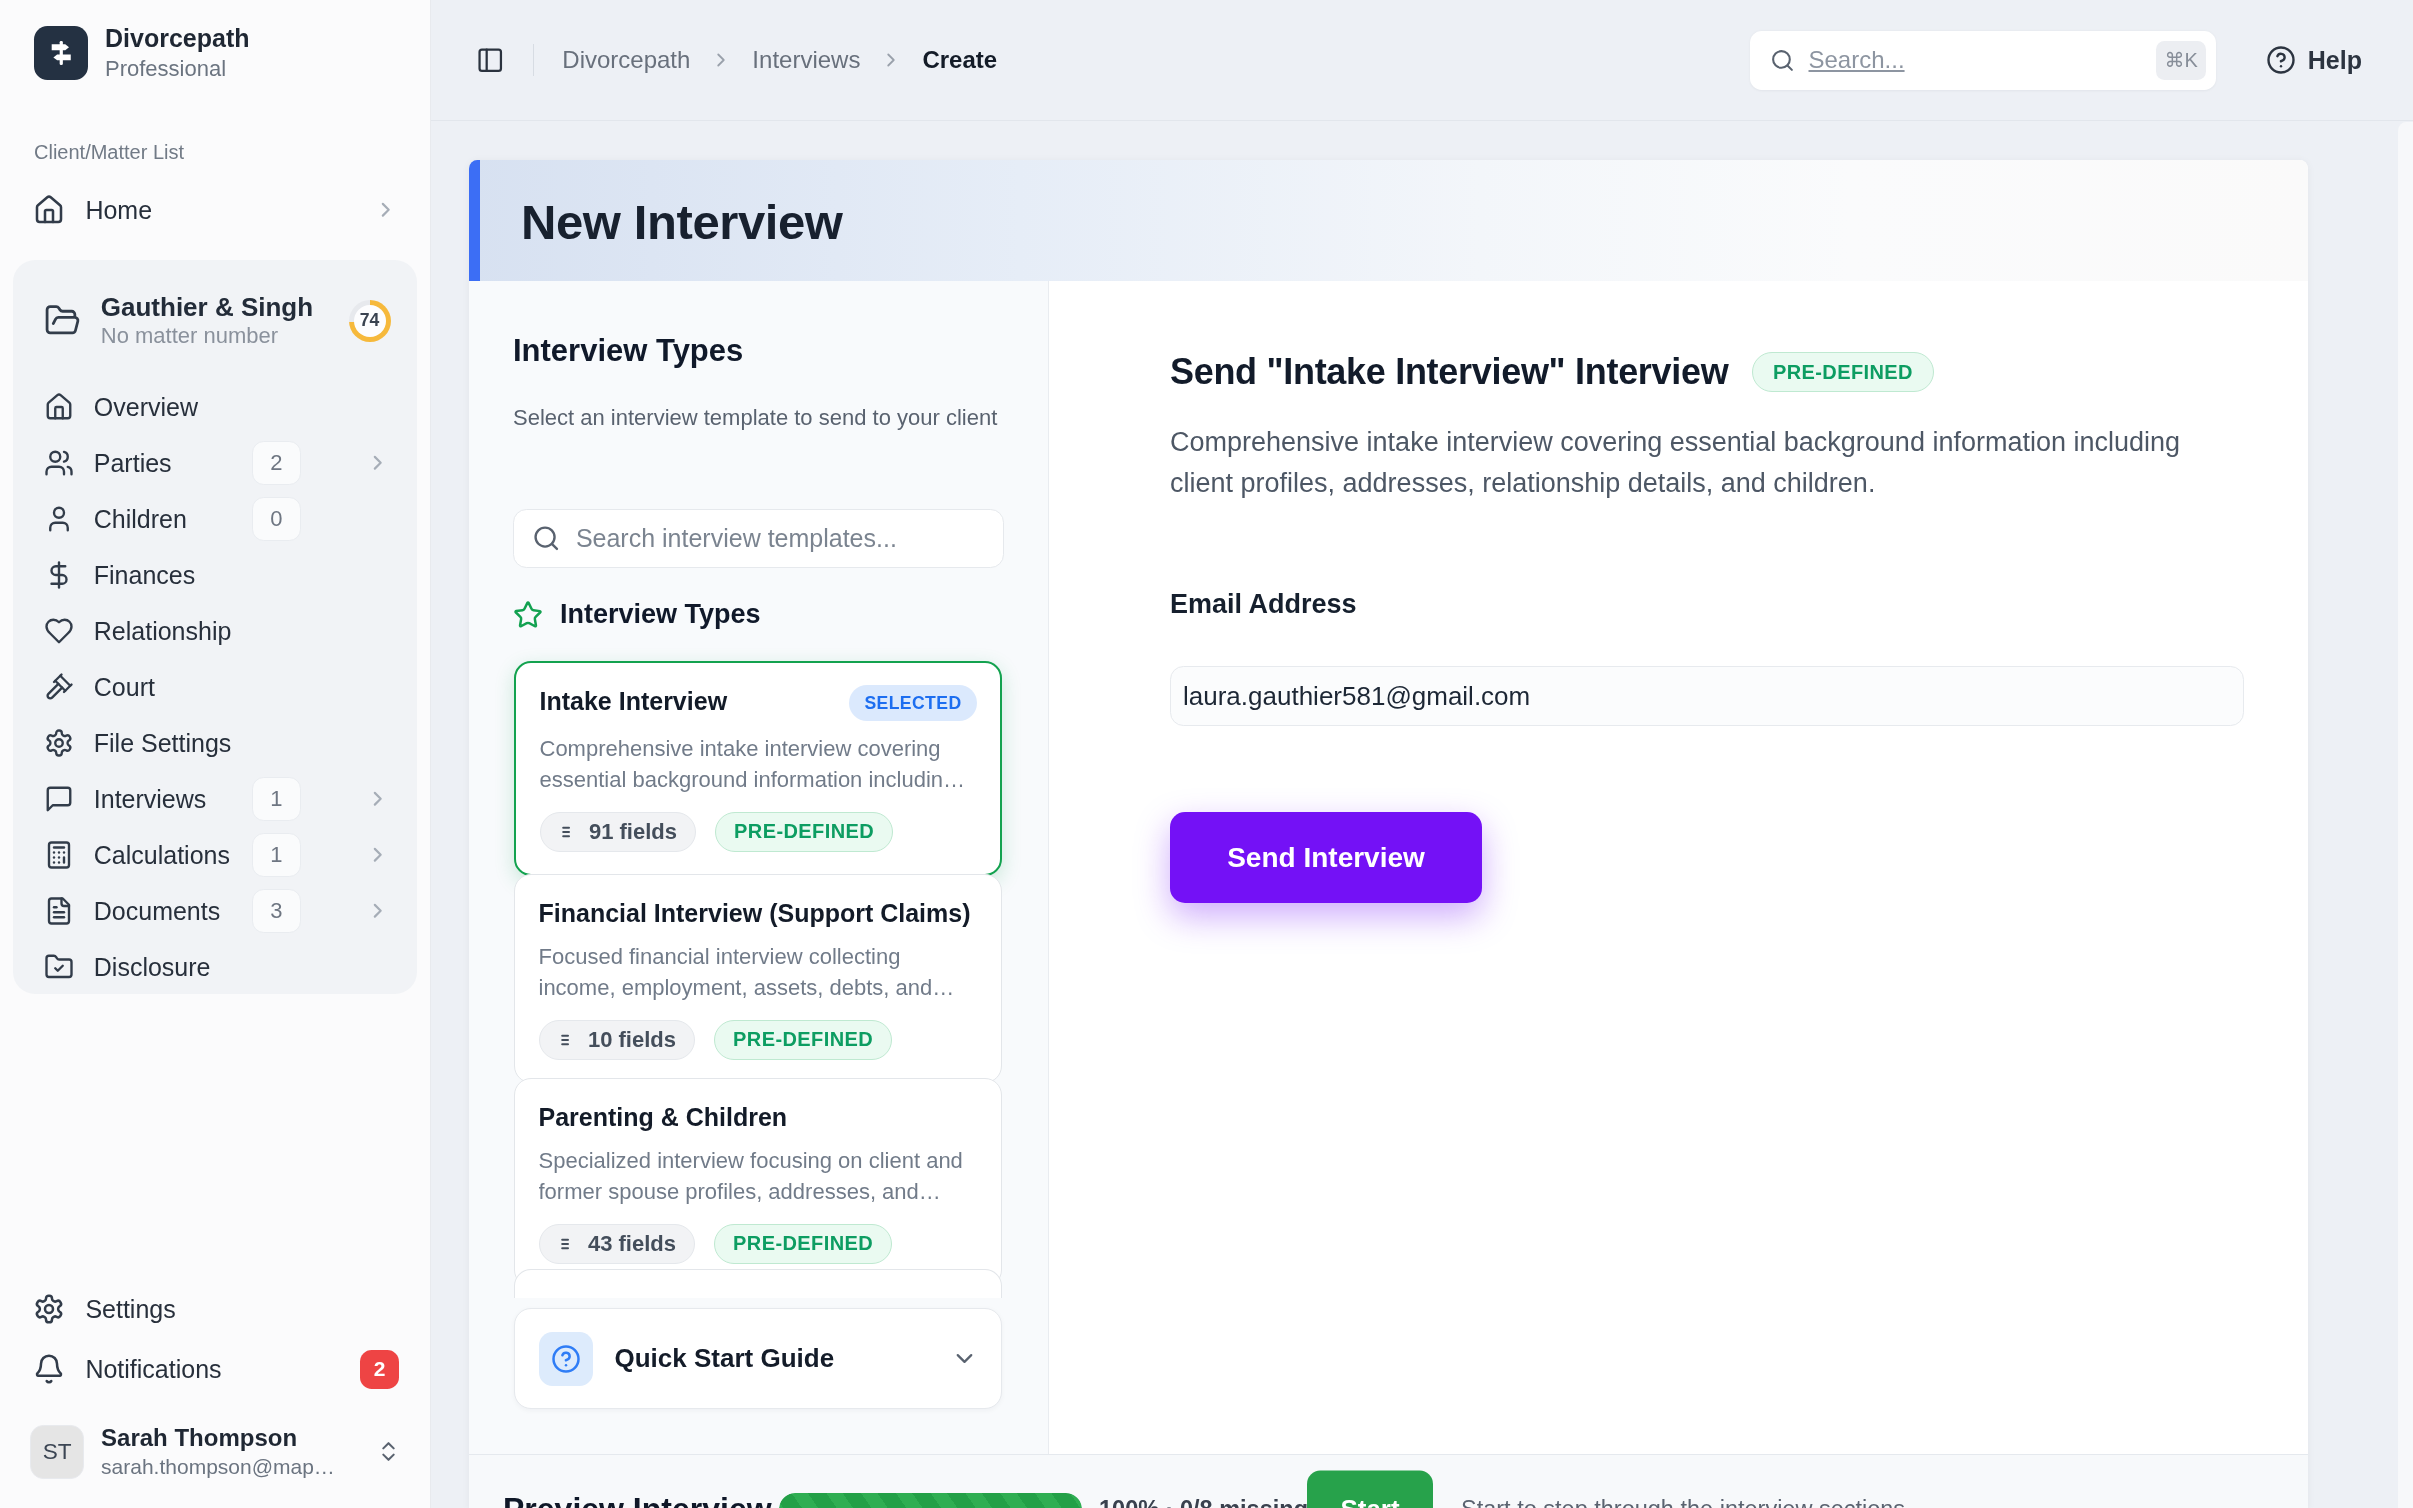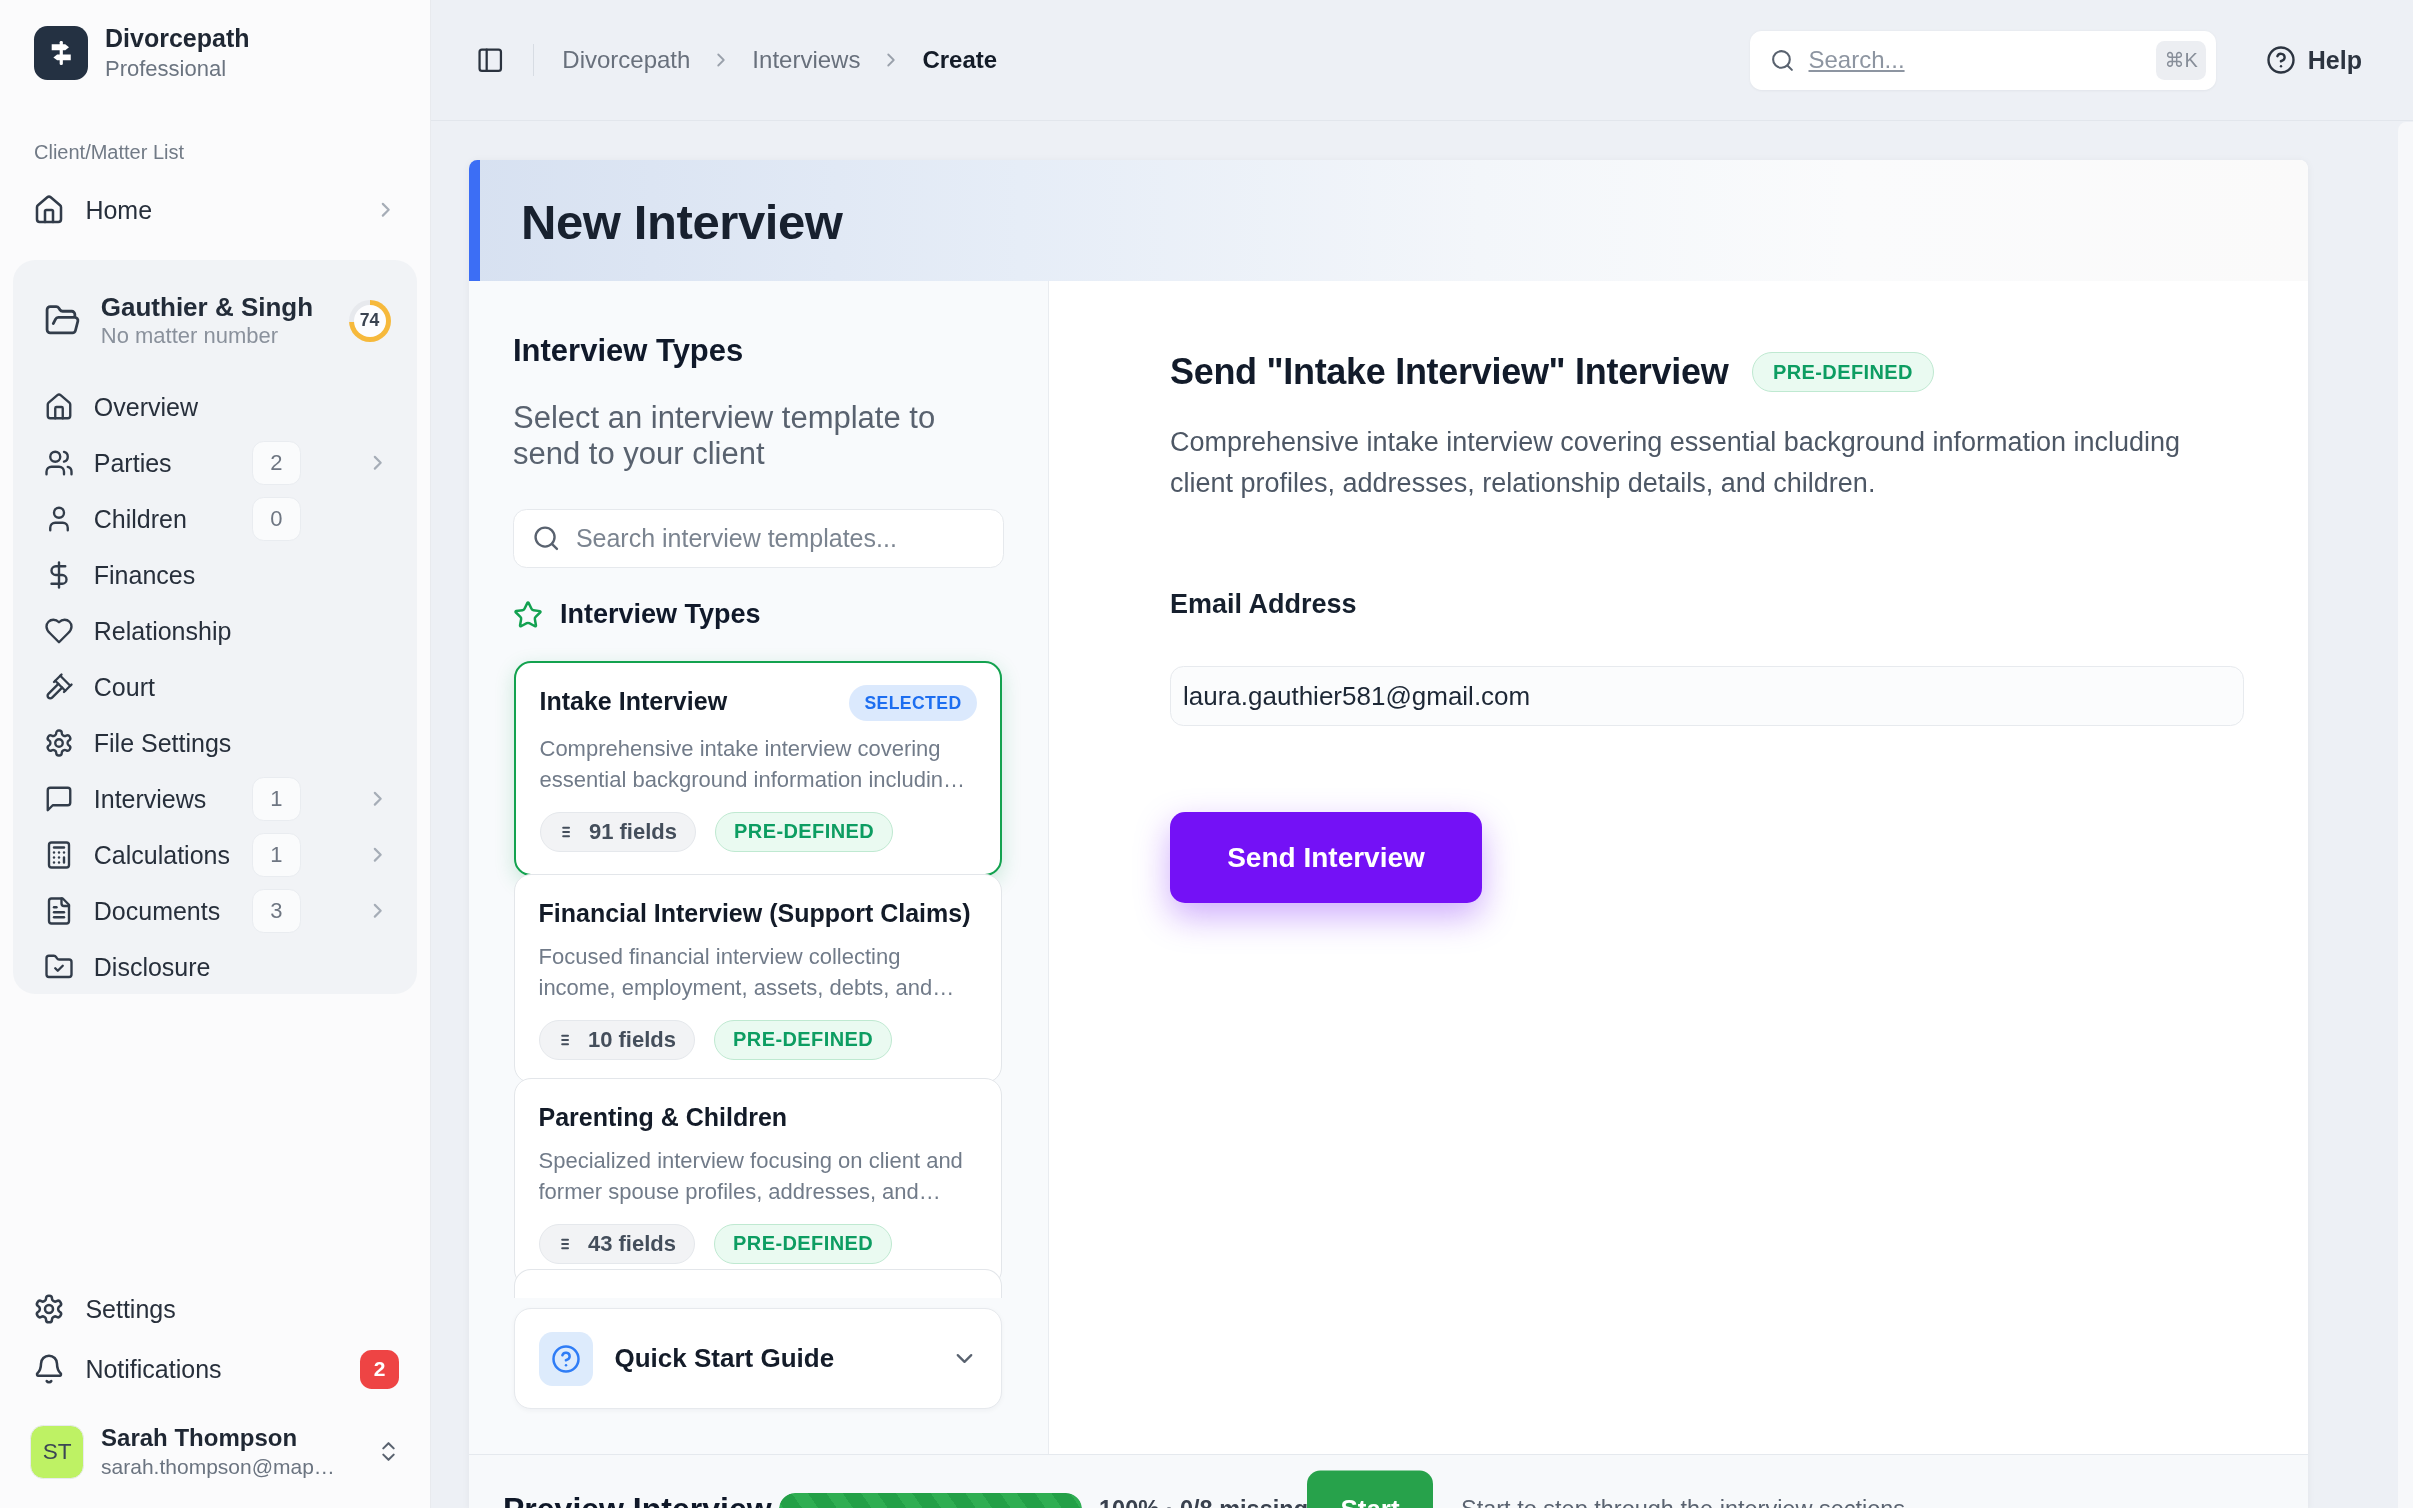--- a/index.html
+++ b/index.html
@@ -40,21 +40,21 @@
     background:#fafbfc; border:0.8px solid #e9ecf0; color:#6e7682; font-size:22px; font-weight:500;
     display:flex; align-items:center; justify-content:center; padding:0 11.7px; }
 
   .row-settings { position:absolute; left:18.4px; top:1277px; width:394px; }
   .row-notifications { position:absolute; left:18.4px; top:1337px; width:394px; }
   .notif-badge { position:absolute; right:13.4px; width:39px; height:39px; border-radius:11.7px;
     background:#ee4444; color:#fff; font-size:21px; font-weight:700;
     display:flex; align-items:center; justify-content:center; }
   .user-row { position:absolute; left:18.4px; top:1413px; width:394px; height:77px;
     display:flex; align-items:center; gap:17px; padding:0 11.7px; border-radius:13.4px; cursor:pointer; }
-  .avatar { width:54px; height:54px; border-radius:13.4px; background:#bef264; border:0.8px solid #e8eaee;
+  .avatar { width:54px; height:54px; border-radius:13.4px; background:#e5e5e5; border:0.8px solid #e8eaee;
     display:flex; align-items:center; justify-content:center; font-size:22.6px; color:#3c4654; }
   .user-texts { flex:1 1 auto; min-width:0; }
   .user-name { font-size:24px; font-weight:700; color:#1f2733; }
   .user-email { font-size:21px; color:#6b7480; margin-top:3.4px; white-space:nowrap;
     overflow:hidden; text-overflow:ellipsis; max-width:235px; }
 
   
   .topbar { position:absolute; left:431px; top:0; width:1983px; height:121px;
     display:flex; align-items:center; padding:0 52px 0 45px; border-bottom:0.8px solid #e2e6ec; }
   .tb-toggle { color:#2b333f; cursor:pointer; }
@@ -75,21 +75,21 @@
     background:#fff; border-radius:8.4px 8.4px 0 0; box-shadow:0 1.7px 8.4px rgba(15,23,42,.05); overflow:hidden; }
   .card-header { position:absolute; left:0; top:0; width:100%; height:121px;
     background:linear-gradient(90deg, #d7e1f1 0%, #e6edf7 30%, #f3f6fa 55%, #fafbfc 75%, #fafafa 100%); }
   .accent-bar { position:absolute; left:0; top:0; width:11px; height:121px; background:#3c6ef5; }
   .page-title { position:absolute; left:52px; top:34px; font-size:49px; font-weight:700;
     color:#18212f; letter-spacing:-0.4px; }
 
   .left-panel { position:absolute; left:0; top:121px; width:580px; height:1173px;
     background:#f8fafc; border-right:0.8px solid #e9ecf0; }
   .lp-heading { position:absolute; left:44px; top:52px; font-size:31px; font-weight:700; color:#10192a; }
-  .lp-desc { position:absolute; left:44px; top:119px; width:494px; font-size:31px; color:#59626f; line-height:36px; }
+  .lp-desc { position:absolute; left:44px; top:119px; width:494px; font-size:22px; color:#59626f; line-height:36px; }
   .lp-search { position:absolute; left:44px; top:228px; width:491px; height:59px; background:#fff;
     border:1.7px solid #e6e9ed; border-radius:13.4px; display:flex; align-items:center; gap:15px;
     padding:0 18.4px; cursor:text; }
   .lp-search .ph { font-size:25px; color:#7b8490; }
   .lp-star-head { position:absolute; left:44px; top:318px; display:flex; align-items:center; gap:17px; }
   .lp-star-head .t { font-size:27px; font-weight:700; color:#10192a; }
   .star-ic { color:#12a150; }
 
   .tcard { position:absolute; left:45px; width:488px; background:#fff; border:1.7px solid #e3e6ea;
     border-radius:17px; padding:22px 23.5px; cursor:pointer; }

